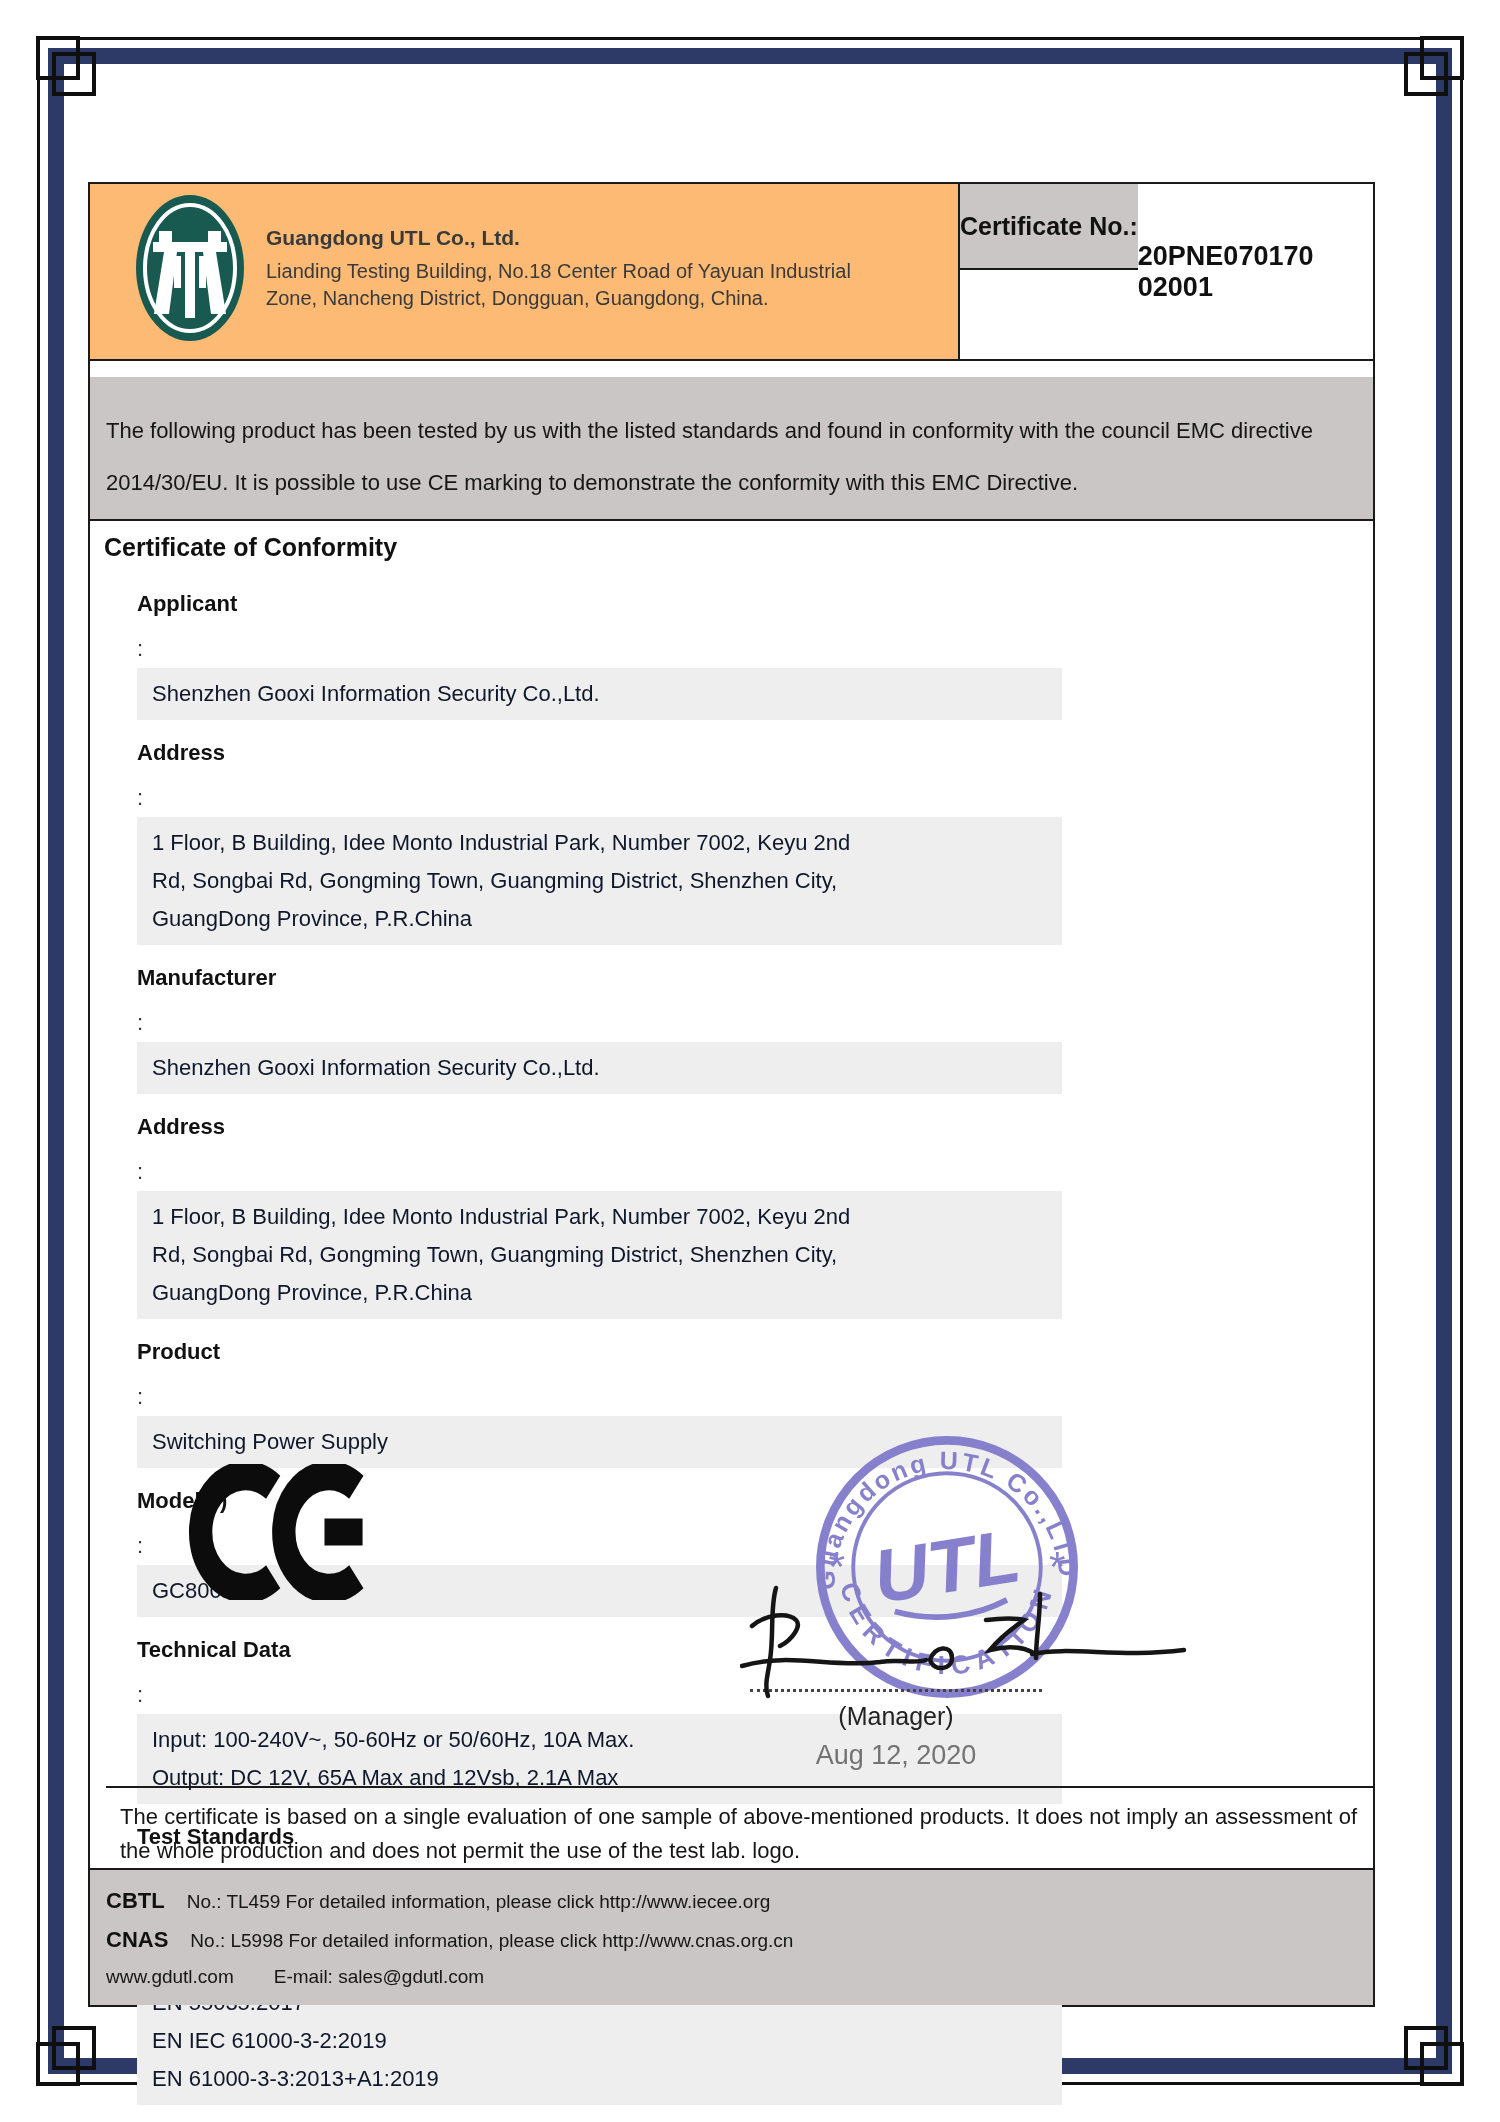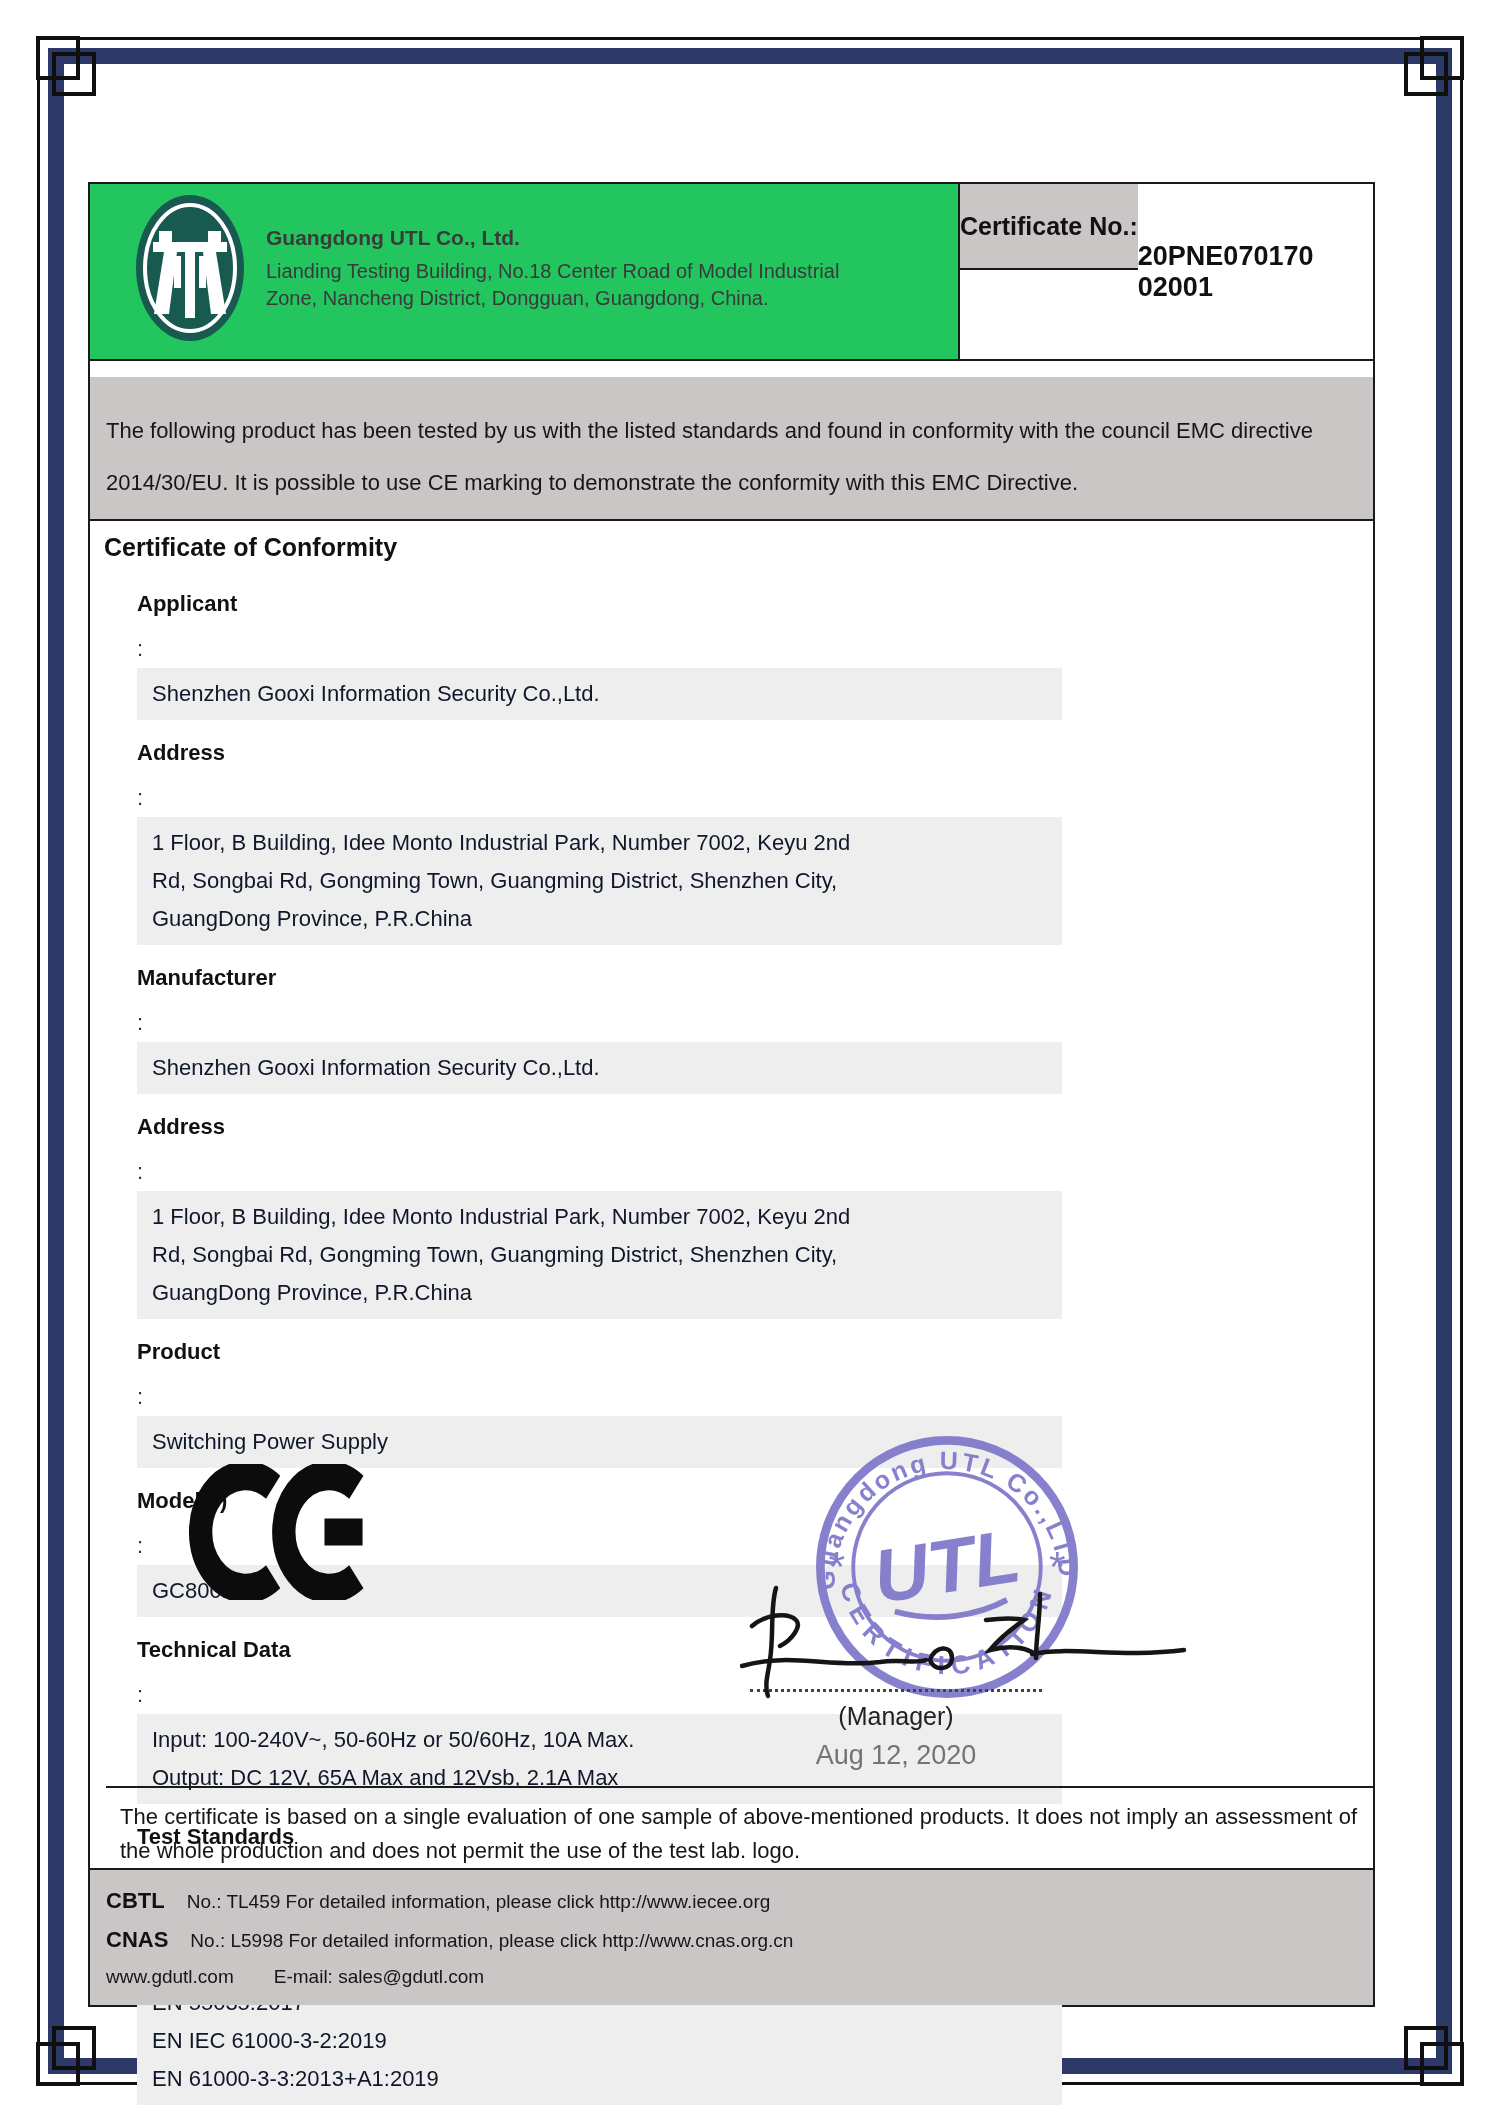--- a/index.html
+++ b/index.html
@@ -11,21 +11,21 @@
   .frame-navy{position:absolute;inset:48px;border:16px solid #2d3a67;}
   .frame-thin{position:absolute;inset:37px;border:3px solid #101010;}
   .corner-sq{position:absolute;width:44px;height:44px;box-sizing:border-box;border:4px solid #0f0f0f;background:transparent;}
   
   .main-box{
     position:absolute;left:88px;top:182px;width:1287px;height:1825px;
     box-sizing:border-box;border:2px solid #1a1a1a;background:#fff;
   }
   
   .header-row{display:flex;height:175px;border-bottom:2px solid #1a1a1a;}
-  .header-left{position:relative;width:870px;box-sizing:border-box;border-right:2px solid #1a1a1a;background:#22c55e;}
+  .header-left{position:relative;width:870px;box-sizing:border-box;border-right:2px solid #1a1a1a;background:#fdba74;}
   .logo-svg{position:absolute;left:44px;top:8px;}
   .company-block{position:absolute;left:176px;top:42px;}
   .company-name{font-size:21px;font-weight:bold;color:#3a3a3a;margin-bottom:8px;}
   .company-address{font-size:20px;color:#3a3a3a;line-height:27px;white-space:pre-line;}
   .header-right{flex:1;display:flex;flex-direction:row;}
   .certno-label{
     height:86px;box-sizing:border-box;border-bottom:2px solid #1a1a1a;background:#c9c6c5;
     display:flex;align-items:center;justify-content:center;font-size:25px;font-weight:bold;color:#111;
   }
   .certno-value{
@@ -96,21 +96,21 @@
             <rect x="19" y="50" width="74" height="10"></rect>
             <polygon points="30,60 43,60 35,122 20,122"></polygon>
             <polygon points="69,60 82,60 92,122 77,122"></polygon>
             <rect x="51" y="60" width="10" height="66"></rect>
             <rect x="40" y="64" width="7" height="32"></rect>
             <rect x="65" y="64" width="7" height="32"></rect>
           </g>
         </svg>
         <div class="company-block">
           <div class="company-name">Guangdong UTL Co., Ltd.</div>
-          <div class="company-address">Lianding Testing Building, No.18 Center Road of Model Industrial
+          <div class="company-address">Lianding Testing Building, No.18 Center Road of Yayuan Industrial
 Zone, Nancheng District, Dongguan, Guangdong, China.</div>
         </div>
       </div>
       <div class="header-right">
         <div class="certno-label">Certificate No.:</div>
         <div class="certno-value">20PNE070170 02001</div>
       </div>
     </div>
 
     <div class="statement">The following product has been tested by us with the listed standards and found in conformity with the council EMC directive 2014/30/EU. It is possible to use CE marking to demonstrate the conformity with this EMC Directive.</div>

